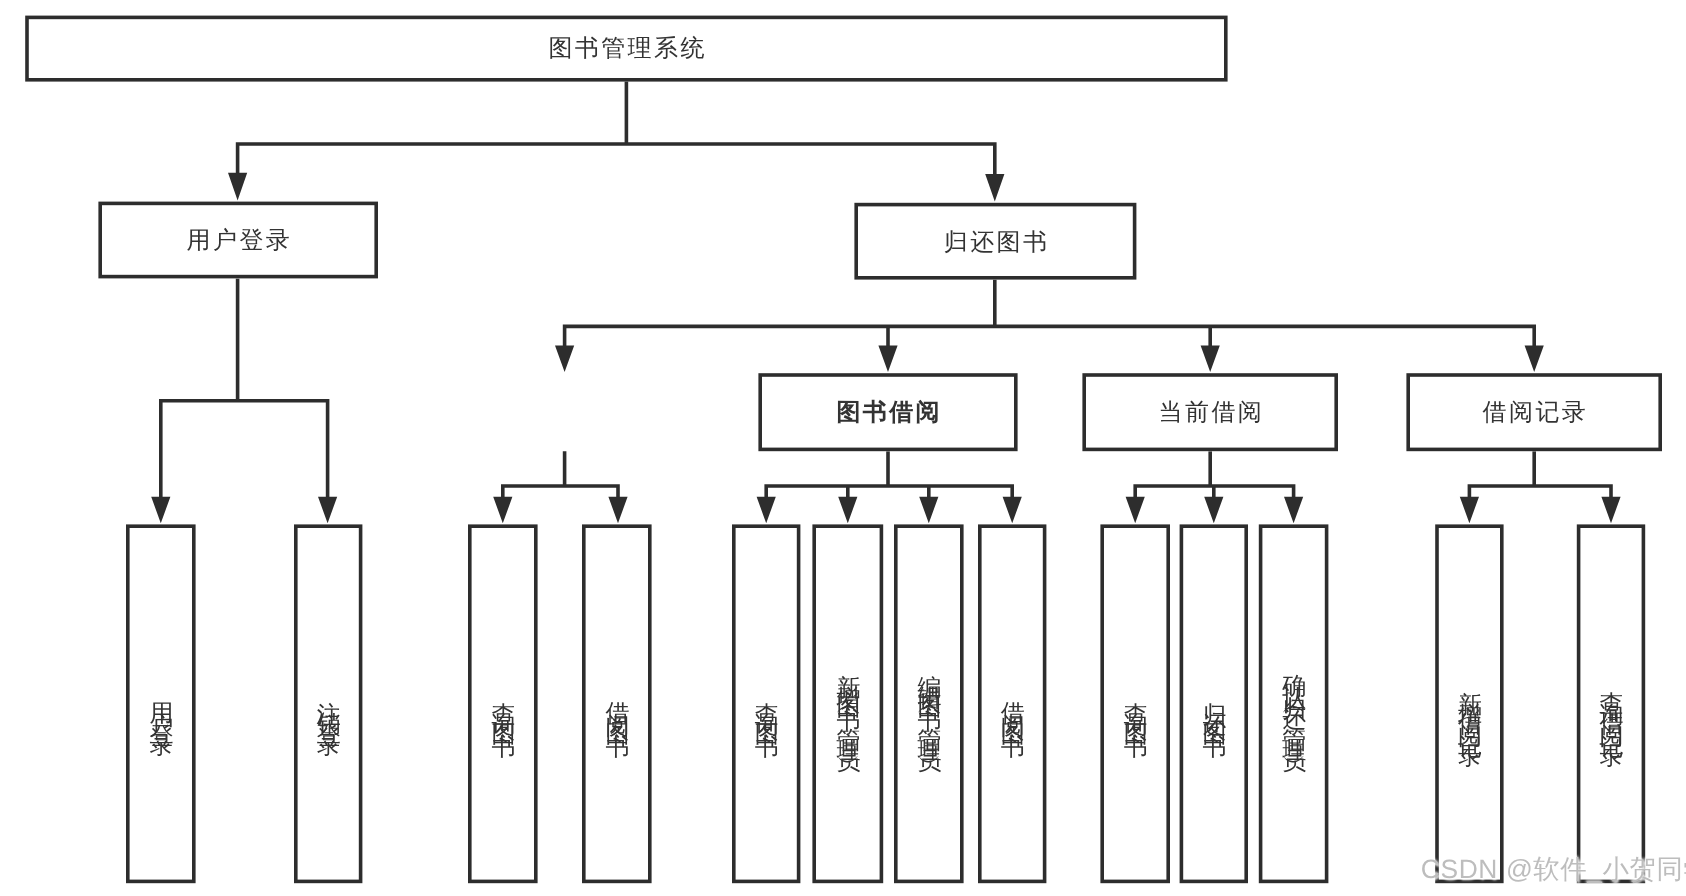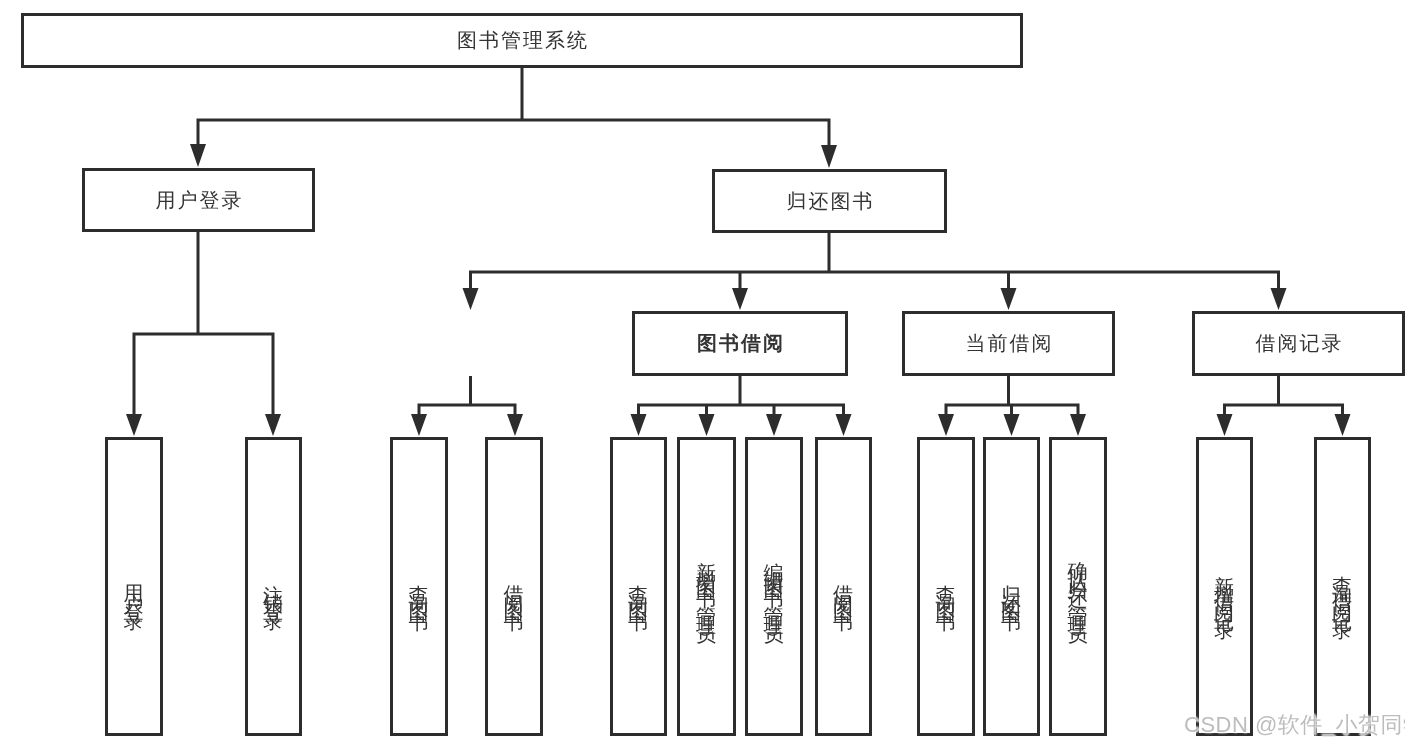--- a/index.html
+++ b/index.html
@@ -70,21 +70,21 @@
   <div class="node hbox" style="left:712px;top:169px;width:235px;height:64px;">
     <span>归还图书</span>
   </div>
 
   <div class="node hbox" style="left:632px;top:311px;width:216px;height:65px;font-weight:bold;">
     <span>图书借阅</span>
   </div>
   <div class="node hbox" style="left:902px;top:311px;width:213px;height:65px;">
     <span>当前借阅</span>
   </div>
-  <div class="node hbox" style="left:1172px;top:311px;width:213px;height:65px;margin-left:20px;">
+  <div class="node hbox" style="left:1172px;top:311px;width:213px;height:65px;">
     <span>借阅记录</span>
   </div>
 
   <div class="node vbox" style="left:105px;top:437px;width:58px;height:299px;">
     <span>用户登录</span>
   </div>
   <div class="node vbox" style="left:245px;top:437px;width:57px;height:299px;">
     <span>注销登录</span>
   </div>
 

